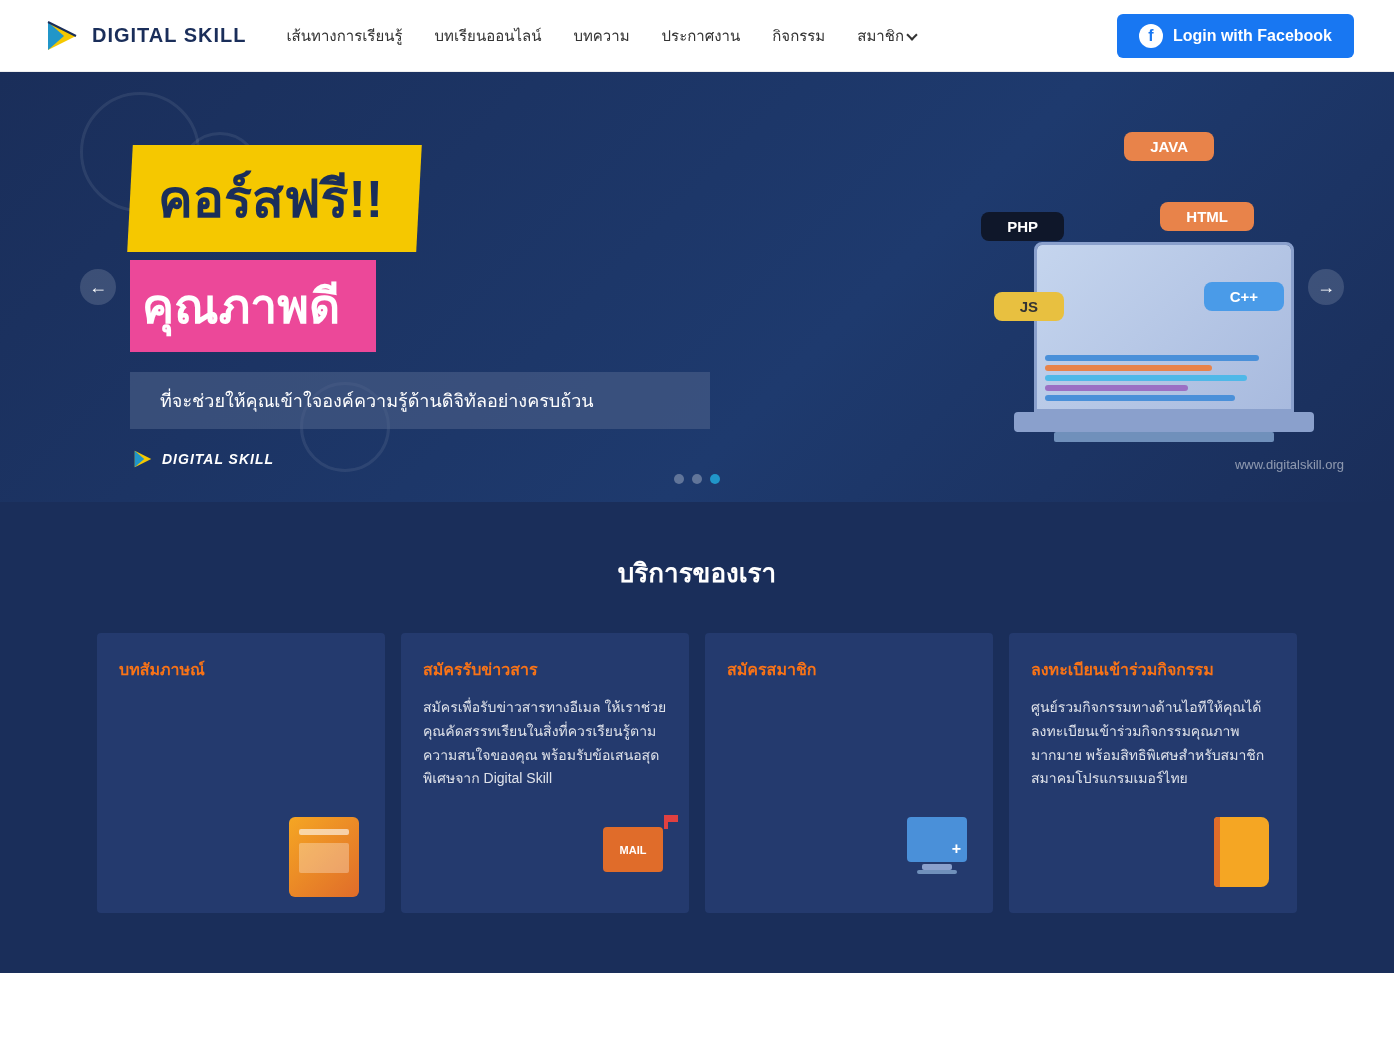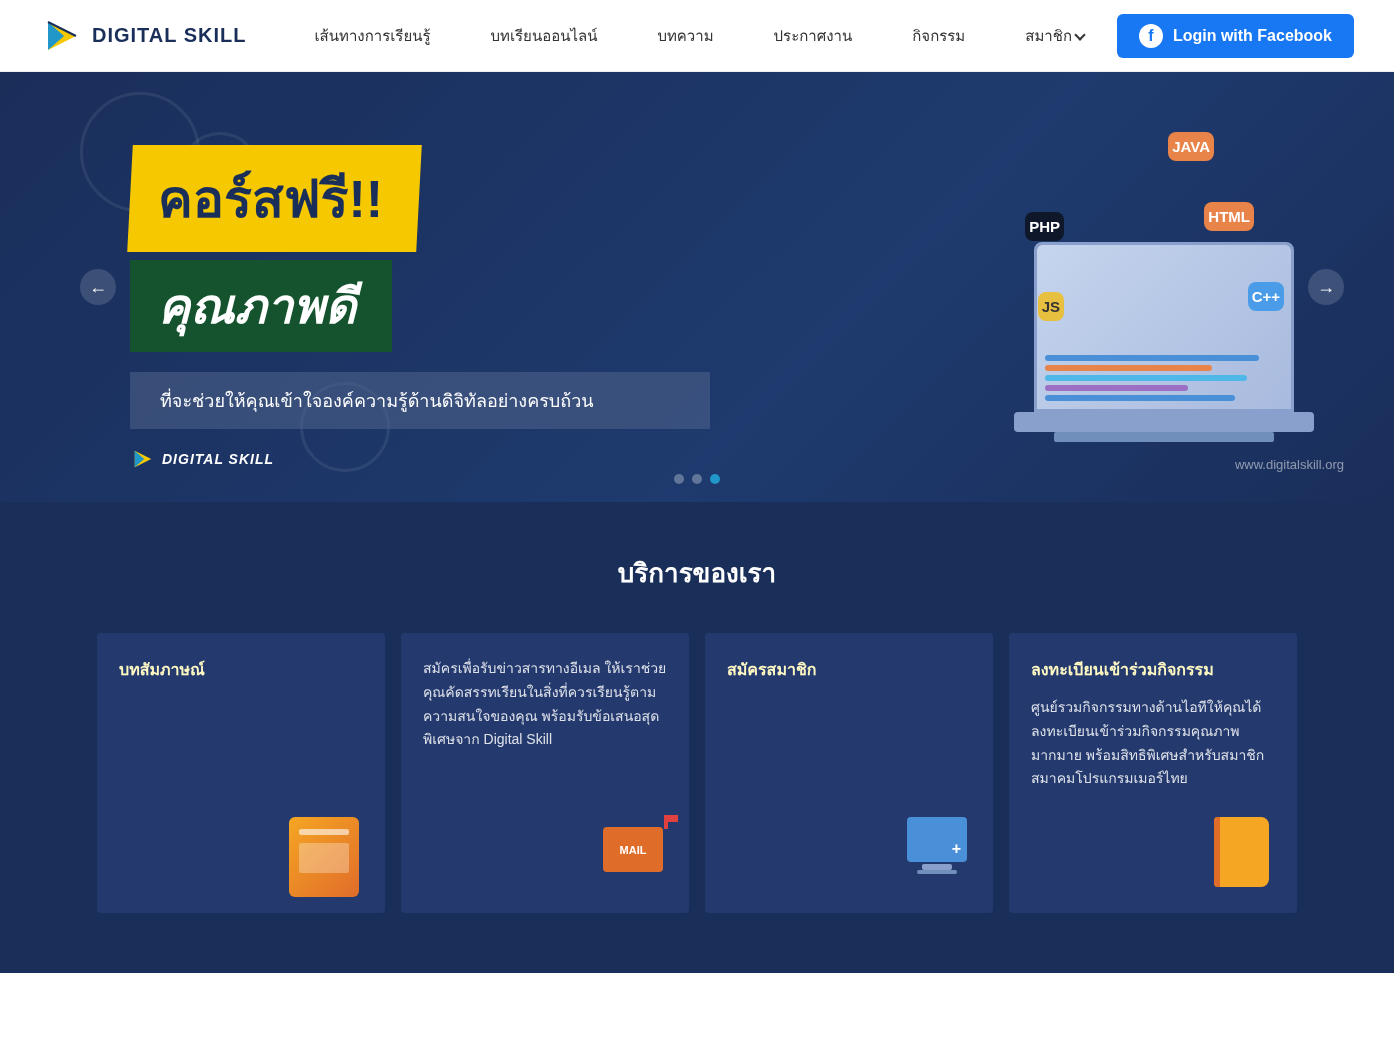--- a/index.html
+++ b/index.html
@@ -38,21 +38,20 @@
       align-items: center;
       gap: 32px;
       flex: 1;
     }
     .nav-item {
       font-size: 15px;
       color: #333;
       cursor: pointer;
       white-space: nowrap;
       text-decoration: none;
-      margin-left: 28px;
     }
     .nav-item.dropdown { display: flex; align-items: center; gap: 4px; }
     .fb-btn {
       display: flex;
       align-items: center;
       gap: 10px;
       background: #1877f2;
       color: #fff;
       border: none;
       border-radius: 6px;
@@ -116,25 +115,24 @@
     }
     .hero-yellow-box span {
       display: block;
       font-size: 52px;
       font-weight: 900;
       color: #1a2e5a;
       transform: skew(3deg);
       font-family: 'Segoe UI', sans-serif;
     }
     .hero-blue-box {
-      background: #14532d;
+      background: #ec4899;
       display: inline-block;
-      padding: 8px 36px 8px 28px;
+      padding: 8px 36px 8px 12px;
       margin-bottom: 20px;
-      font-style: italic;
     }
     .hero-blue-box span {
       font-size: 48px;
       font-weight: 900;
       color: #fff;
       font-family: 'Segoe UI', sans-serif;
     }
     .hero-subtitle-box {
       background: rgba(80,100,140,0.55);
       padding: 14px 30px;
@@ -270,21 +268,21 @@
     
     .tech-tag {
       position: absolute;
       border-radius: 8px;
       color: #fff;
       font-weight: 800;
       font-size: 15px;
       display: flex;
       align-items: center;
       justify-content: center;
-      padding: 6px 4px;
+      padding: 6px 26px;
     }
     .tag-java { background: #e8834a; top: 30px; right: 120px; }
     .tag-php { background: #0f172a; top: 110px; right: 270px; }
     .tag-html { background: #e8834a; top: 100px; right: 80px; }
     .tag-js { background: #e8c040; top: 190px; right: 270px; color: #333; }
     .tag-cpp { background: #4a9be8; top: 180px; right: 50px; }
 
     
     .services-section {
       background: #1a2e5a;
@@ -305,21 +303,21 @@
       margin: 0 auto;
     }
     .service-card {
       background: #243a6e;
       border-radius: 4px;
       padding: 24px 22px 20px;
       min-height: 280px;
       position: relative;
     }
     .service-card-title {
-      color: #fef9c3;
+      color: #f97316;
       font-size: 16px;
       font-weight: 700;
       margin-bottom: 14px;
     }
     .service-card-text {
       color: rgba(255,255,255,0.85);
       font-size: 14px;
       line-height: 1.7;
     }
     .service-icon {
@@ -559,20 +557,21 @@
   <div class="services-grid">
 
     <div class="service-card">
       <div class="service-card-title">บทสัมภาษณ์</div>
       <div class="service-icon">
         <div class="icon-newspaper"></div>
       </div>
     </div>
 
     <div class="service-card">
+      <div class="service-card-title">สมัครรับข่าวสาร</div>
       <div class="service-card-text">สมัครเพื่อรับข่าวสารทางอีเมล ให้เราช่วยคุณคัดสรรทเรียนในสิ่งที่ควรเรียนรู้ตามความสนใจของคุณ พร้อมรับข้อเสนอสุดพิเศษจาก Digital Skill</div>
       <div class="service-icon">
         <div class="icon-mailbox">
           <div class="mailbox-body">
             <div class="mailbox-flag"></div>
           </div>
         </div>
       </div>
     </div>
 

